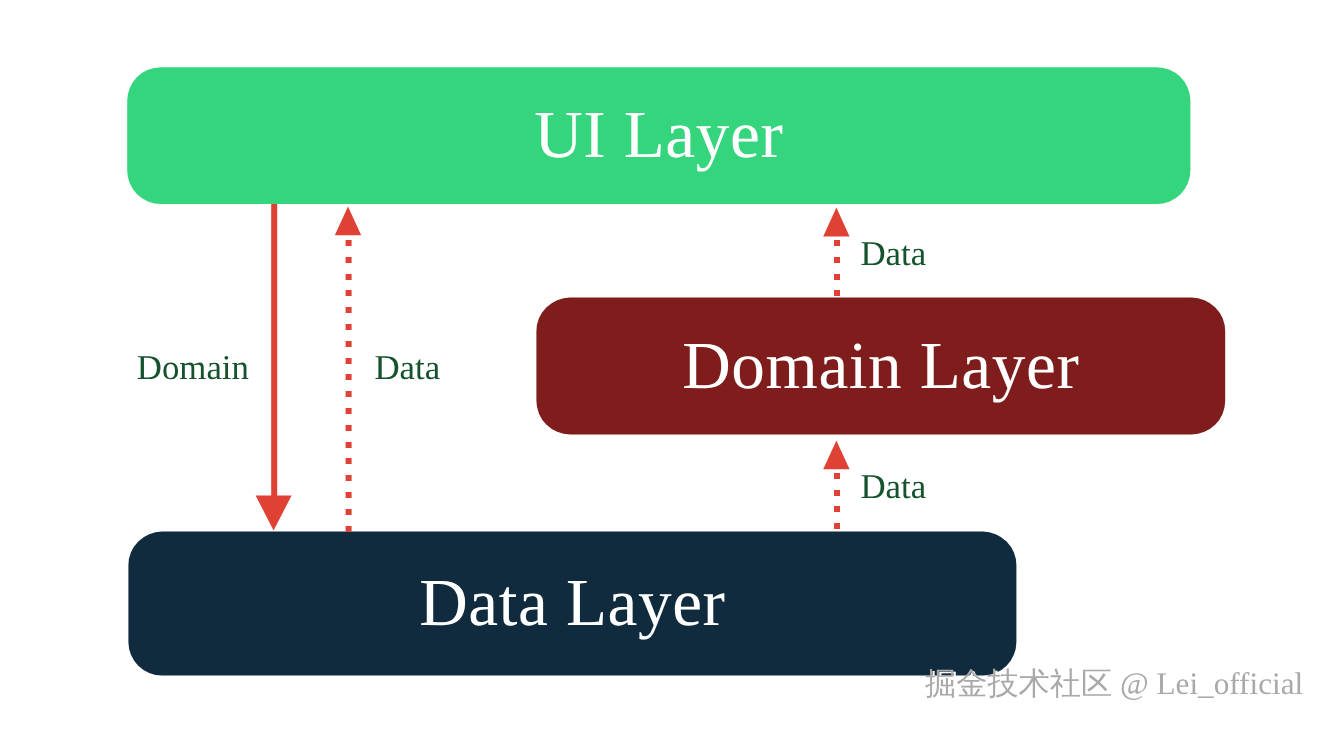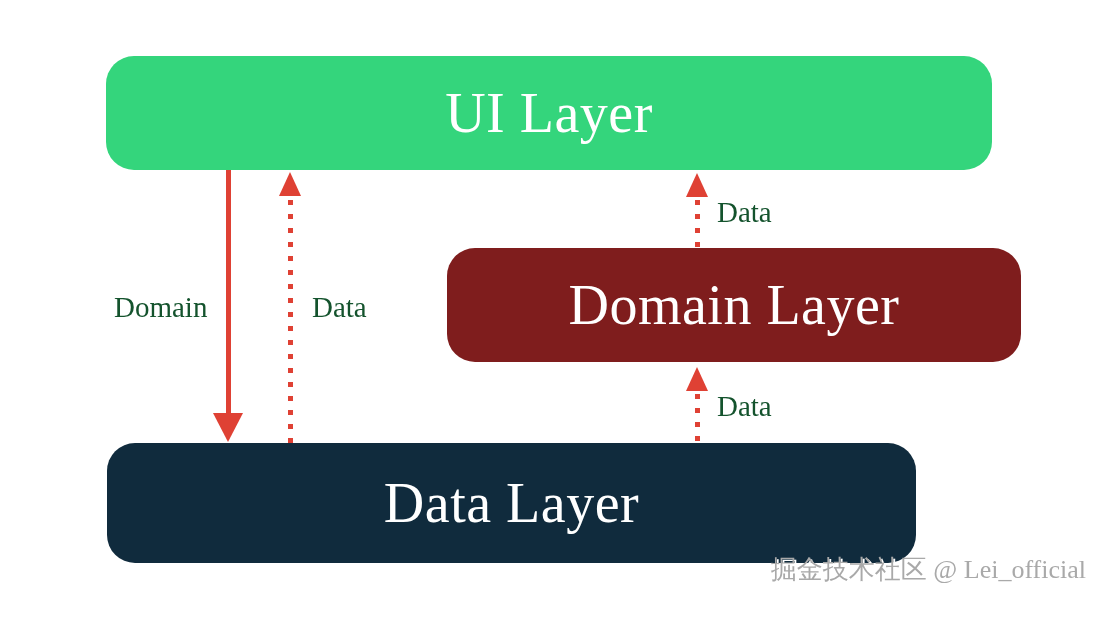--- a/index.html
+++ b/index.html
@@ -14,21 +14,21 @@
     position:absolute;
     border-radius:28px;
     display:flex;align-items:center;justify-content:center;
     color:#ffffff;
     font-size:56px;
     font-weight:400;
     letter-spacing:0.5px;
   }
   .box-ui{left:106px;top:56px;width:886px;height:114px;background:#34d57c;}
   .box-domain{left:418px;top:248px;width:574px;height:114px;background:#7f1d1d;margin-left:29px;}
-  .box-data{left:107px;top:443px;width:809px;height:120px;background:#102b3d;}
+  .box-data{left:107px;top:443px;width:740px;height:120px;background:#102b3d;}
 
   .solid-line{
     position:absolute;width:5px;background:#df4134;
   }
   .dotted-line{
     position:absolute;width:5px;
     background-image:repeating-linear-gradient(to bottom,#df4134 0,#df4134 5px,transparent 5px,transparent 14px);
   }
   .head-down{
     position:absolute;width:0;height:0;

